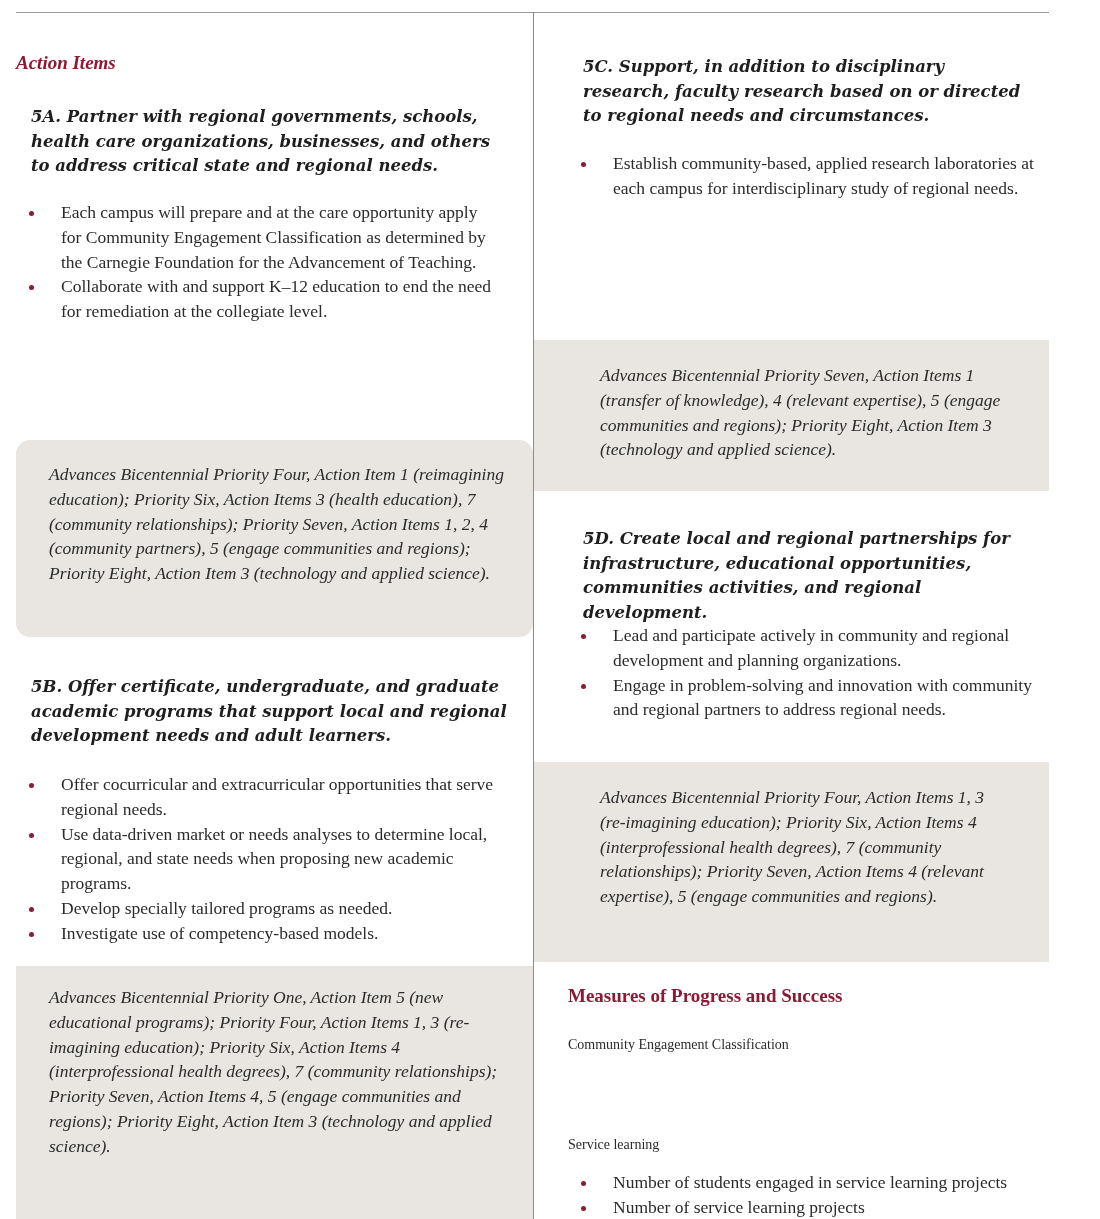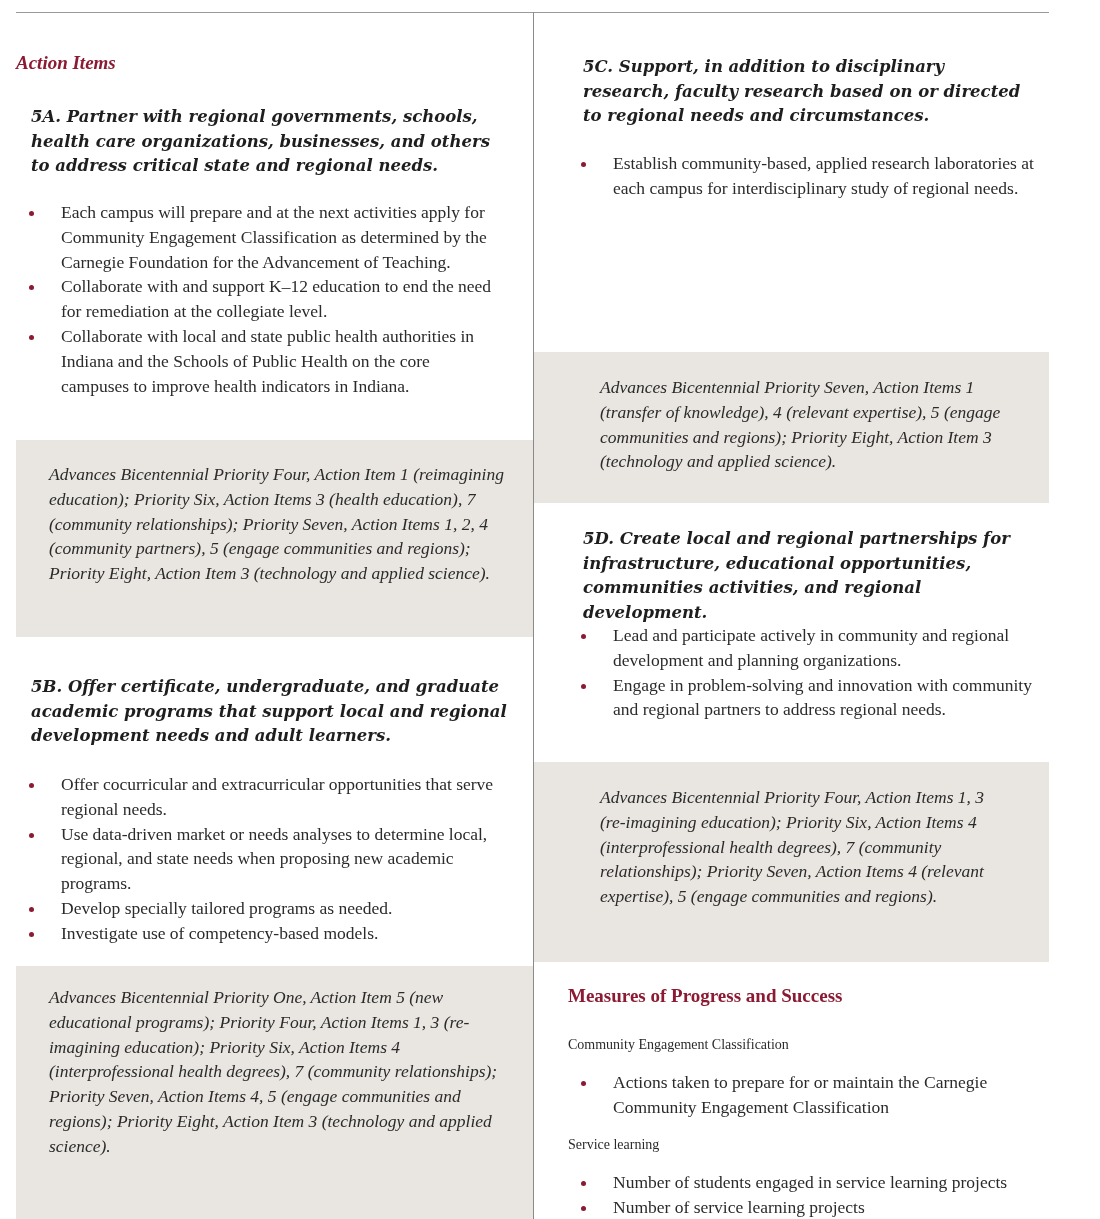--- a/index.html
+++ b/index.html
@@ -60,26 +60,25 @@
 
 <div class="top-rule"></div>
 <div class="col-divider"></div>
 
 <div class="col col-left">
   <h2 class="section-heading block" style="top:51px;font-style:italic;">Action Items</h2>
 
   <p class="item-title block" style="top:90px; width:480px;">5A. Partner with regional governments, schools, health care organizations, businesses, and others to address critical state and regional needs.</p>
 
   <ul class="bullets block" style="top:188px; width:470px;">
-    <li><span class="dot"></span><span>Each campus will prepare and at the next activities apply for Community Engagement Classification as determined by the Carnegie Foundation for the Advancement of Teaching.</span></li>
+    <li><span class="dot"></span><span>Each campus will prepare and at the care opportunity apply for Community Engagement Classification as determined by the Carnegie Foundation for the Advancement of Teaching.</span></li>
     <li><span class="dot"></span><span>Collaborate with and support K–12 education to end the need for remediation at the collegiate level.</span></li>
-    <li><span class="dot"></span><span>Collaborate with local and state public health authorities in Indiana and the Schools of Public Health on the core campuses to improve health indicators in Indiana.</span></li>
   </ul>
 
-  <div class="note-box" style="left:0; top:440px; width:517px; height:197px;">
+  <div class="note-box" style="left:0; top:440px; width:517px; height:197px;border-radius:14px;">
     <p class="note-text" style="position:absolute; left:33px; top:22px; width:455px;">Advances Bicentennial Priority Four, Action Item 1 (reimagining education); Priority Six, Action Items 3 (health education), 7 (community relationships); Priority Seven, Action Items 1, 2, 4 (community partners), 5 (engage communities and regions); Priority Eight, Action Item 3 (technology and applied science).</p>
   </div>
 
   <p class="item-title block" style="top:660px; width:490px;">5B. Offer certificate, undergraduate, and graduate academic programs that support local and regional development needs and adult learners.</p>
 
   <ul class="bullets block" style="top:760px; width:470px;">
     <li><span class="dot"></span><span>Offer cocurricular and extracurricular opportunities that serve regional needs.</span></li>
     <li><span class="dot"></span><span>Use data-driven market or needs analyses to determine local, regional, and state needs when proposing new academic programs.</span></li>
     <li><span class="dot"></span><span>Develop specially tailored programs as needed.</span></li>
     <li><span class="dot"></span><span>Investigate use of competency-based models.</span></li>
@@ -90,42 +89,39 @@
   </div>
 </div>
 
 <div class="col col-right">
   <p class="item-title block" style="left:34px; top:40px; width:450px;">5C. Support, in addition to disciplinary research, faculty research based on or directed to regional needs and circumstances.</p>
 
   <ul class="bullets block" style="left:34px; top:139px; width:470px;">
     <li><span class="dot"></span><span>Establish community-based, applied research laboratories at each campus for interdisciplinary study of regional needs.</span></li>
   </ul>
 
-  <div class="note-box" style="left:0; top:352px; width:515px; height:151px;">
+  <div class="note-box" style="left:0; top:340px; width:515px; height:151px;">
     <p class="note-text" style="position:absolute; left:66px; top:23px; width:420px;">Advances Bicentennial Priority Seven, Action Items 1 (transfer of knowledge), 4 (relevant expertise), 5 (engage communities and regions); Priority Eight, Action Item 3 (technology and applied science).</p>
   </div>
 
   <p class="item-title block" style="left:34px; top:512px; width:460px;">5D. Create local and regional partnerships for infrastructure, educational opportunities, communities activities, and regional development.</p>
 
   <ul class="bullets block" style="left:34px; top:611px; width:470px;">
     <li><span class="dot"></span><span>Lead and participate actively in community and regional development and planning organizations.</span></li>
     <li><span class="dot"></span><span>Engage in problem-solving and innovation with community and regional partners to address regional needs.</span></li>
   </ul>
 
   <div class="note-box" style="left:0; top:762px; width:515px; height:200px;">
     <p class="note-text" style="position:absolute; left:66px; top:23px; width:410px;">Advances Bicentennial Priority Four, Action Items 1, 3 (re-imagining education); Priority Six, Action Items 4 (interprofessional health degrees), 7 (community relationships); Priority Seven, Action Items 4 (relevant expertise), 5 (engage communities and regions).</p>
   </div>
 
   <h2 class="section-heading block" style="left:34px; top:984px;">Measures of Progress and Success</h2>
 
   <div class="block" style="left:34px; top:1033px; width:475px;">
     <p class="measure-label">Community Engagement Classification</p>
-    <ul class="bullets">
-      <li><span class="dot"></span><span>Actions taken to prepare for or maintain the Carnegie Community Engagement Classification</span></li>
-    </ul>
   </div>
 
   <div class="block" style="left:34px; top:1133px; width:475px;">
     <p class="measure-label">Service learning</p>
     <ul class="bullets">
       <li><span class="dot"></span><span>Number of students engaged in service learning projects</span></li>
       <li><span class="dot"></span><span>Number of service learning projects</span></li>
     </ul>
   </div>
 </div>

